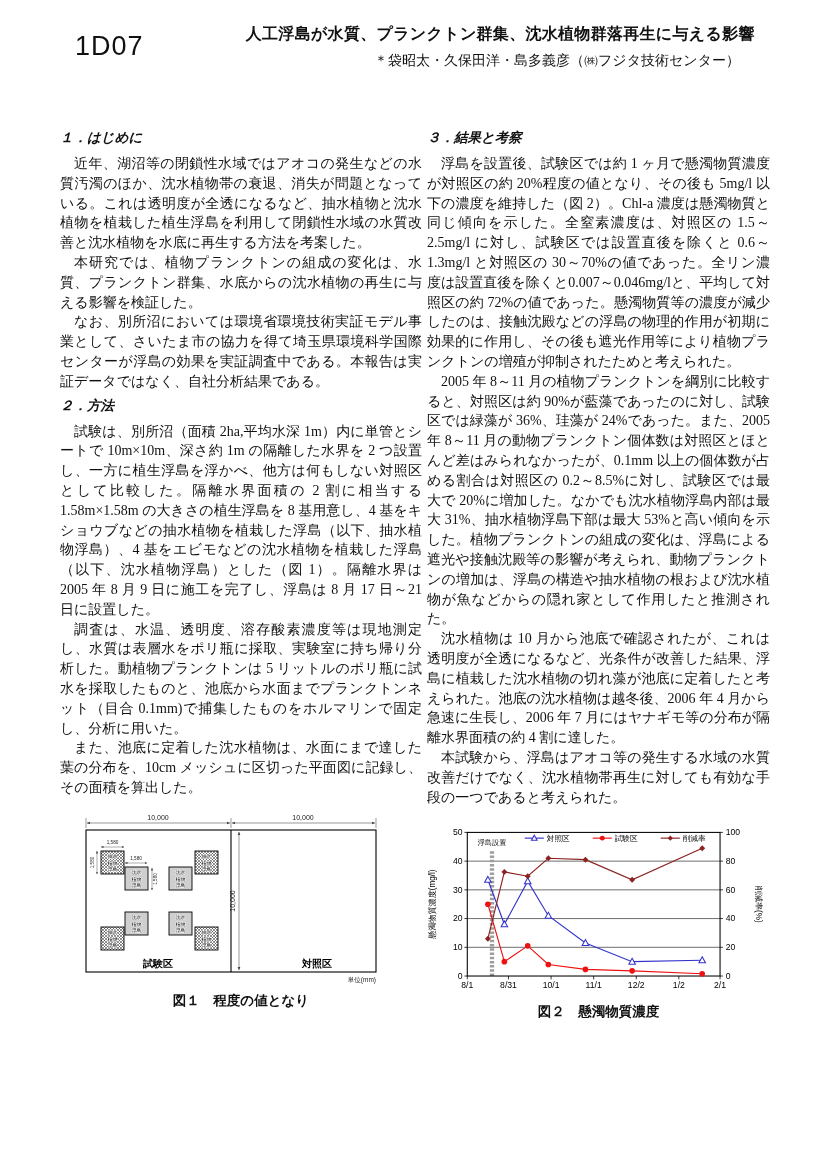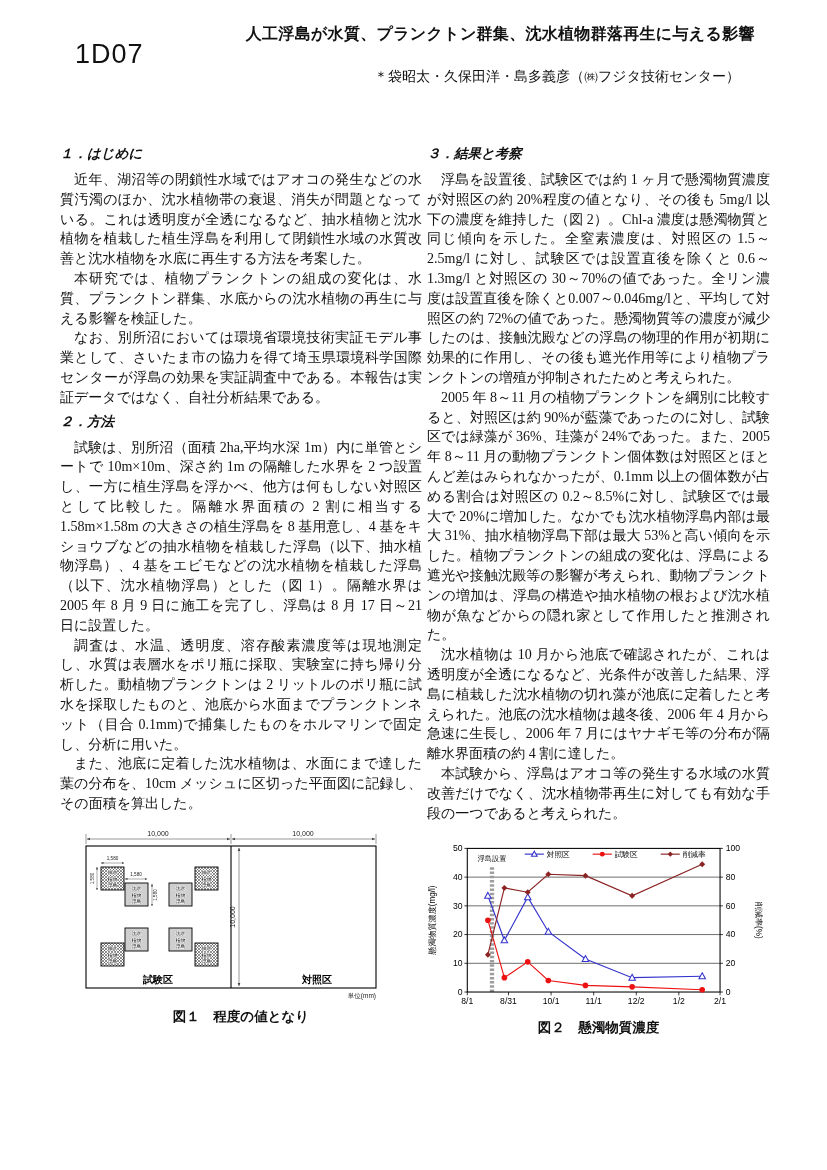--- a/index.html
+++ b/index.html
@@ -4,21 +4,21 @@
 <style>
   html,body{margin:0;padding:0;background:#9a9a9a;}
   .page{
     width:827px;height:1170px;background:#ffffff;margin:0 auto;position:relative;
     font-family:"Liberation Serif","DejaVu Serif",serif;color:#111;overflow:hidden;
   }
   .header{display:flex;align-items:center;padding:24px 60px 0 75px;}
   .paper-id{font-family:"Liberation Sans","DejaVu Sans",sans-serif;font-size:27px;letter-spacing:1px;line-height:1.1;}
   .titles{flex:1;margin-left:20px;font-family:"Liberation Sans","DejaVu Sans",sans-serif;}
   .title-main{text-align:center;padding-left:70px;font-size:16px;font-weight:700;letter-spacing:.3px;}
-  .title-authors{text-align:right;padding-right:27px;font-size:14px;margin-top:23px;}
+  .title-authors{text-align:right;padding-right:27px;font-size:14px;margin-top:7px;}
   .columns{display:flex;padding:0 57px 0 60px;margin-top:58px;}
   .col-left{width:362px;margin-right:5px;}
   .col-right{flex:1;}
   .sec-heading{font-family:"Liberation Sans","DejaVu Sans",sans-serif;font-size:13.5px;font-weight:bold;margin:0 0 6px 0;line-height:20px;font-style:italic;}
   .sec-heading.spaced{margin-top:4px;}
   .para{font-size:14px;line-height:19.8px;text-align:justify;text-indent:1em;margin:0;}
   .fig1-wrap{margin-top:12px;}
   #fig1-svg{display:block;margin-left:16px;}
   .fig2-wrap{margin-top:12px;}
   #fig2-svg{display:block;margin-left:-2px;}
@@ -40,21 +40,21 @@
 
   <div class="columns">
 
     <div class="col-left">
       <h3 class="sec-heading">１．はじめに</h3>
       <p class="para">近年、湖沼等の閉鎖性水域ではアオコの発生などの水質汚濁のほか、沈水植物帯の衰退、消失が問題となっている。これは透明度が全透になるなど、抽水植物と沈水植物を植栽した植生浮島を利用して閉鎖性水域の水質改善と沈水植物を水底に再生する方法を考案した。</p>
       <p class="para">本研究では、植物プランクトンの組成の変化は、水質、プランクトン群集、水底からの沈水植物の再生に与える影響を検証した。</p>
       <p class="para">なお、別所沼においては環境省環境技術実証モデル事業として、さいたま市の協力を得て埼玉県環境科学国際センターが浮島の効果を実証調査中である。本報告は実証データではなく、自社分析結果である。</p>
       <h3 class="sec-heading spaced">２．方法</h3>
       <p class="para">試験は、別所沼（面積 2ha,平均水深 1m）内に単管とシートで 10m×10m、深さ約 1m の隔離した水界を 2 つ設置し、一方に植生浮島を浮かべ、他方は何もしない対照区として比較した。隔離水界面積の 2 割に相当する 1.58m×1.58m の大きさの植生浮島を 8 基用意し、4 基をキショウブなどの抽水植物を植栽した浮島（以下、抽水植物浮島）、4 基をエビモなどの沈水植物を植栽した浮島（以下、沈水植物浮島）とした（図 1）。隔離水界は 2005 年 8 月 9 日に施工を完了し、浮島は 8 月 17 日～21 日に設置した。</p>
-      <p class="para">調査は、水温、透明度、溶存酸素濃度等は現地測定し、水質は表層水をポリ瓶に採取、実験室に持ち帰り分析した。動植物プランクトンは 2 リットルのポリ瓶に試水を採取したものと、池底から水面までプランクトンネット（目合 0.1mm)で捕集したものをホルマリンで固定し、分析に用いた。</p>
+      <p class="para">調査は、水温、透明度、溶存酸素濃度等は現地測定し、水質は表層水をポリ瓶に採取、実験室に持ち帰り分析した。動植物プランクトンは 5 リットルのポリ瓶に試水を採取したものと、池底から水面までプランクトンネット（目合 0.1mm)で捕集したものをホルマリンで固定し、分析に用いた。</p>
       <p class="para">また、池底に定着した沈水植物は、水面にまで達した葉の分布を、10cm メッシュに区切った平面図に記録し、その面積を算出した。</p>
 
       <div class="fig1-wrap">
         <svg id="fig1-svg" viewBox="0 0 330 178" width="330" height="178">
           <defs>
             <pattern id="hatch" width="3" height="3" patternUnits="userSpaceOnUse">
               <path d="M0,3 L3,0 M0,0 L3,3" stroke="#333" stroke-width="0.55"></path>
             </pattern>
             <marker id="ma" markerWidth="7" markerHeight="6" refX="5" refY="3" orient="auto-start-reverse">
               <path d="M0,0.8 L5.4,3 L0,5.2 Z" fill="#444"></path>

